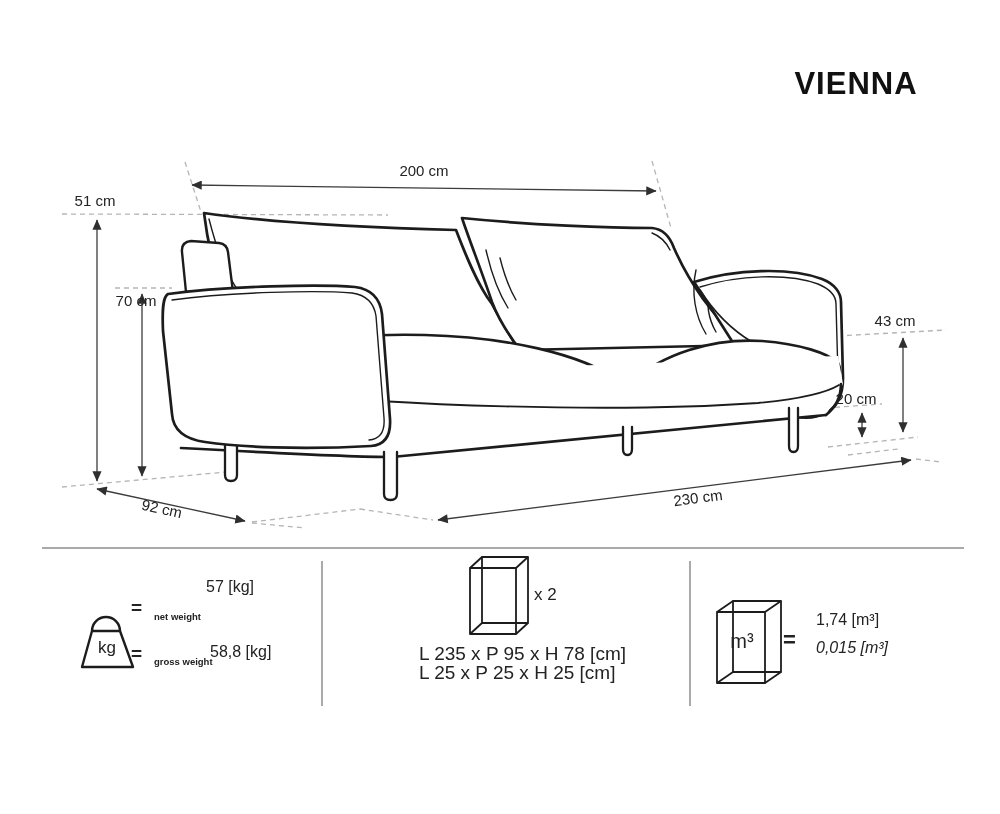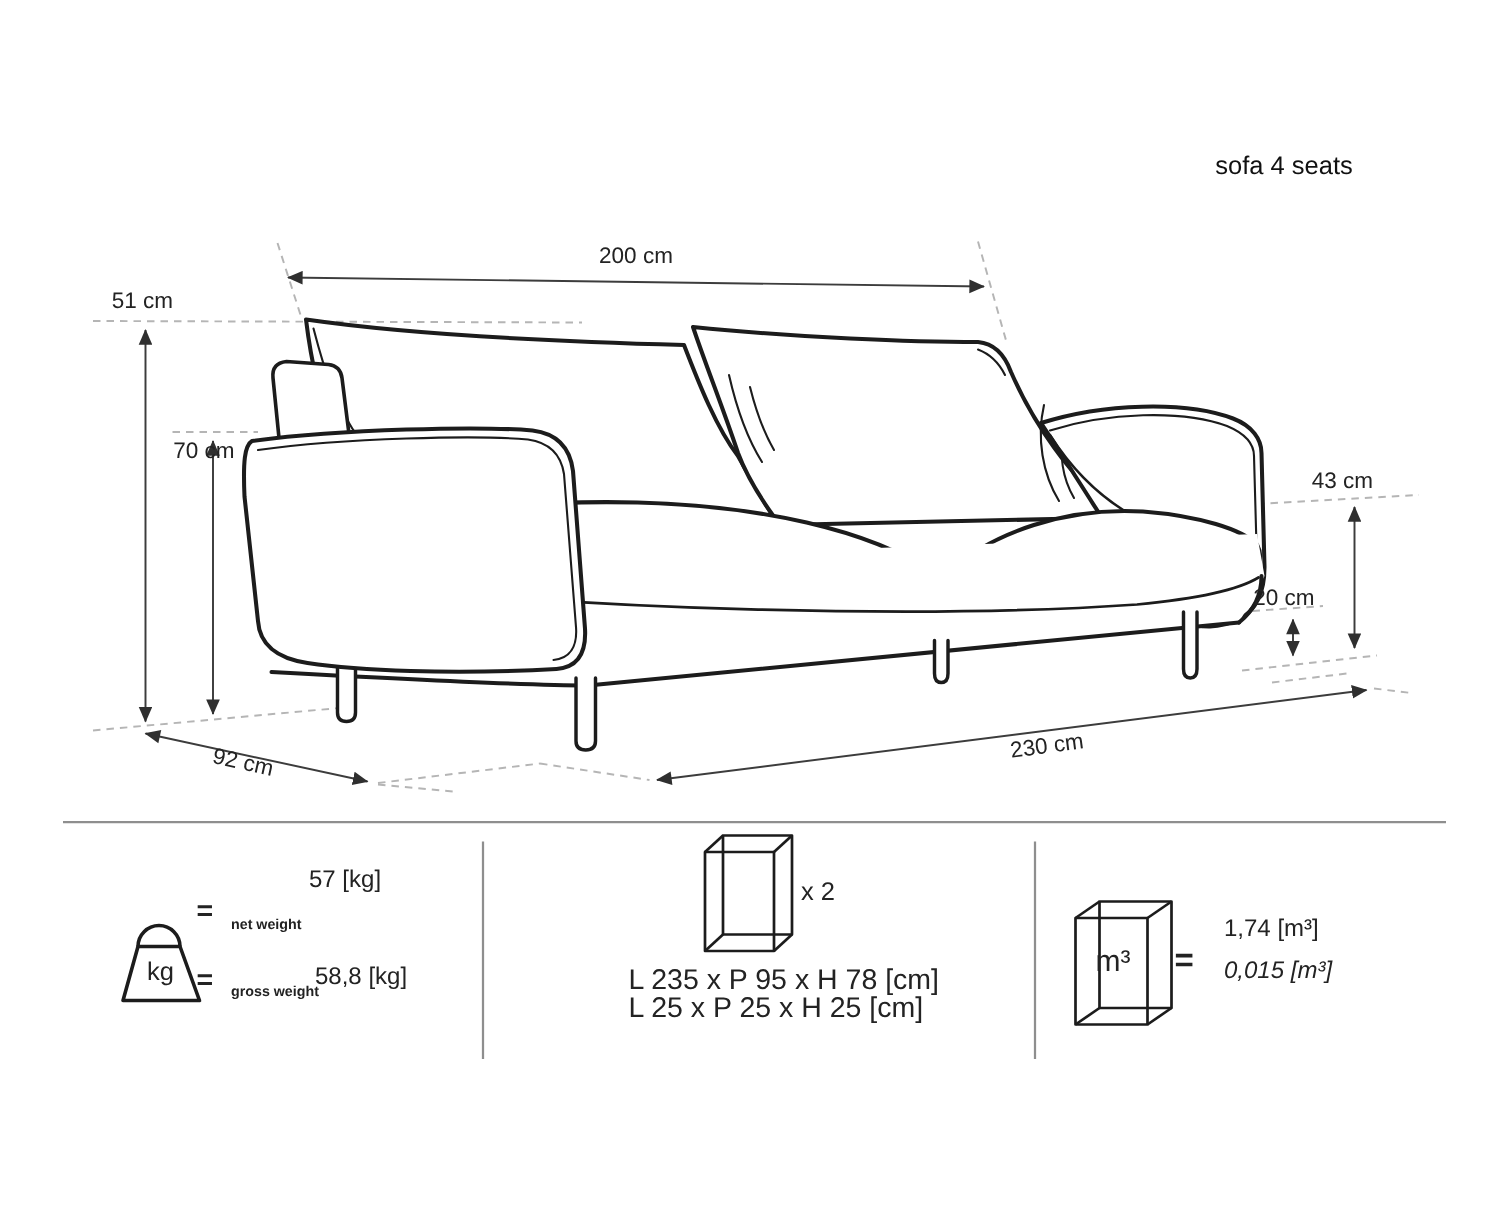--- a/index.html
+++ b/index.html
@@ -135,21 +135,21 @@
     <g stroke="#1c1c1c" stroke-width="1.8" fill="none" stroke-linejoin="round">
       <rect x="717" y="612" width="48" height="71"></rect>
       <rect x="733" y="601" width="48" height="71"></rect>
       <line x1="717" y1="612" x2="733" y2="601"></line>
       <line x1="765" y1="612" x2="781" y2="601"></line>
       <line x1="717" y1="683" x2="733" y2="672"></line>
       <line x1="765" y1="683" x2="781" y2="672"></line>
     </g>
   </svg>
 
-  <div class="lbl subtitle" style="left:756px;top:101px;width:200px;">sofa 4 seats</div>
+  <div class="lbl title" style="left:756px;top:66px;width:200px;">VIENNA</div>
 
   <div class="lbl dim" style="left:374px;top:162px;width:100px;">200 cm</div>
   <div class="lbl dim" style="left:65px;top:192px;width:60px;">51 cm</div>
   <div class="lbl dim" style="left:106px;top:266px;width:60px;margin-top:26px;">70 cm</div>
   <div class="lbl dim" style="left:858px;top:312px;width:74px;">43 cm</div>
   <div class="lbl dim" style="left:819px;top:390px;width:74px;">20 cm</div>
   <div class="lbl dim rot92" style="left:120px;top:500px;width:84px;">92 cm</div>
   <div class="lbl dim rot230" style="left:646px;top:489px;width:104px;">230 cm</div>
 
   <div class="lbl center" style="left:88px;top:638px;width:38px;font-size:17px;">kg</div>

